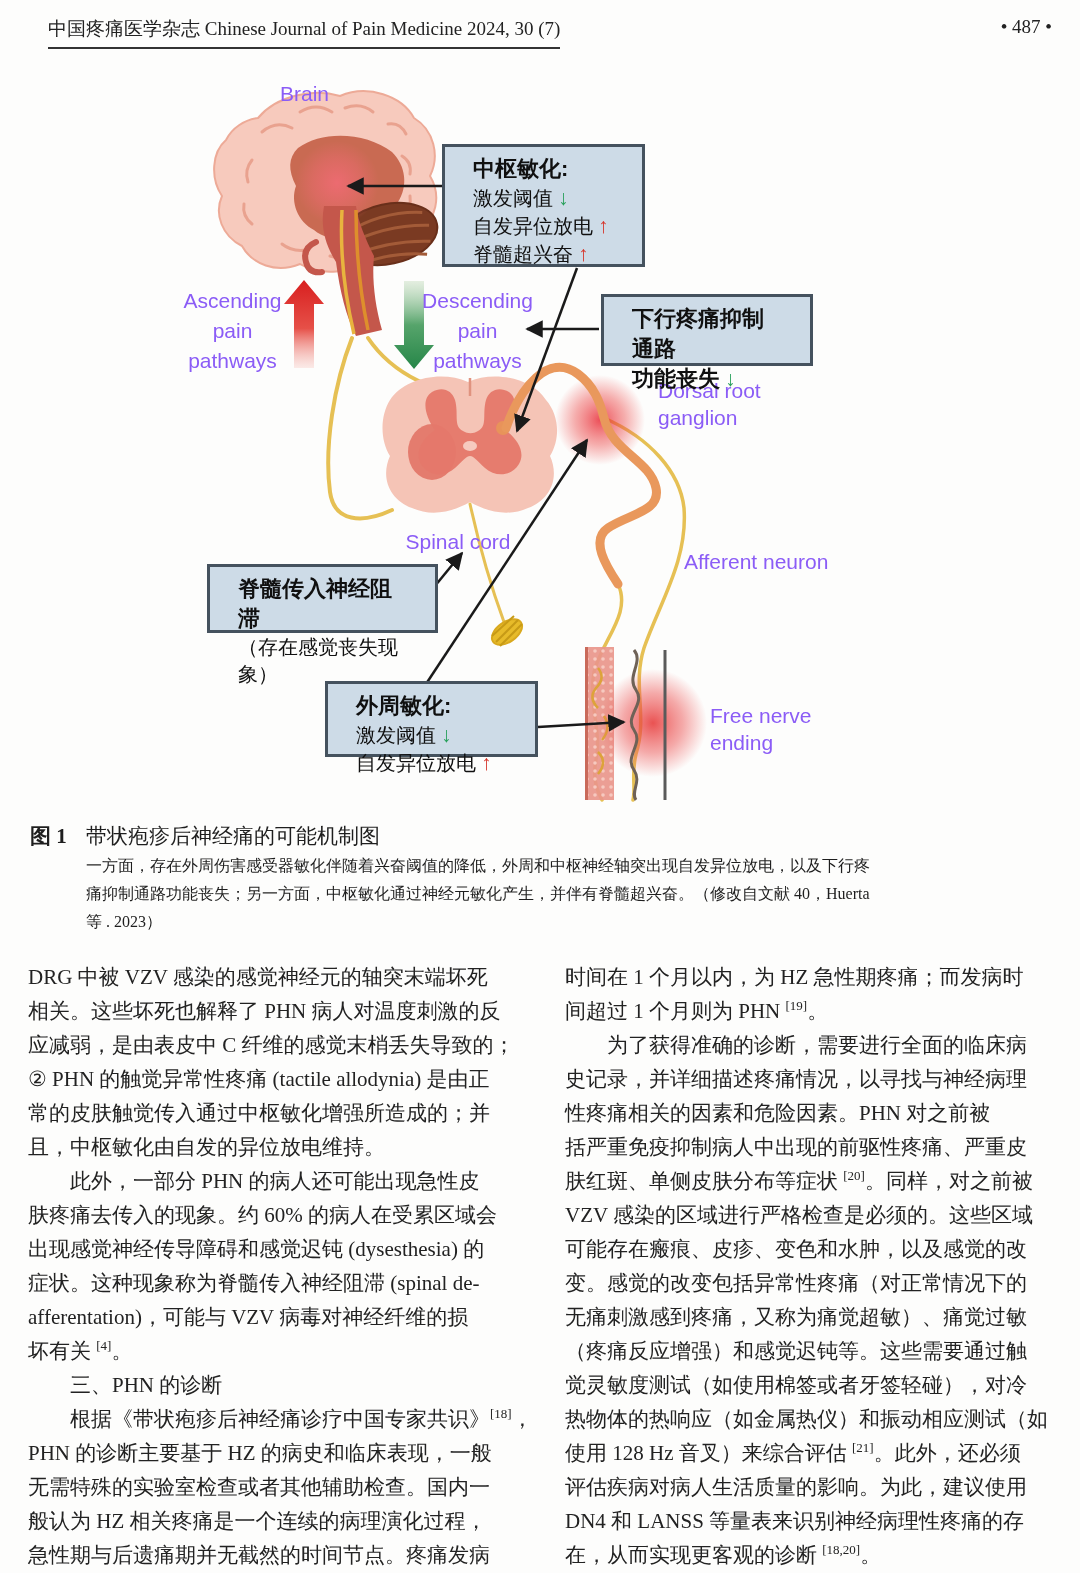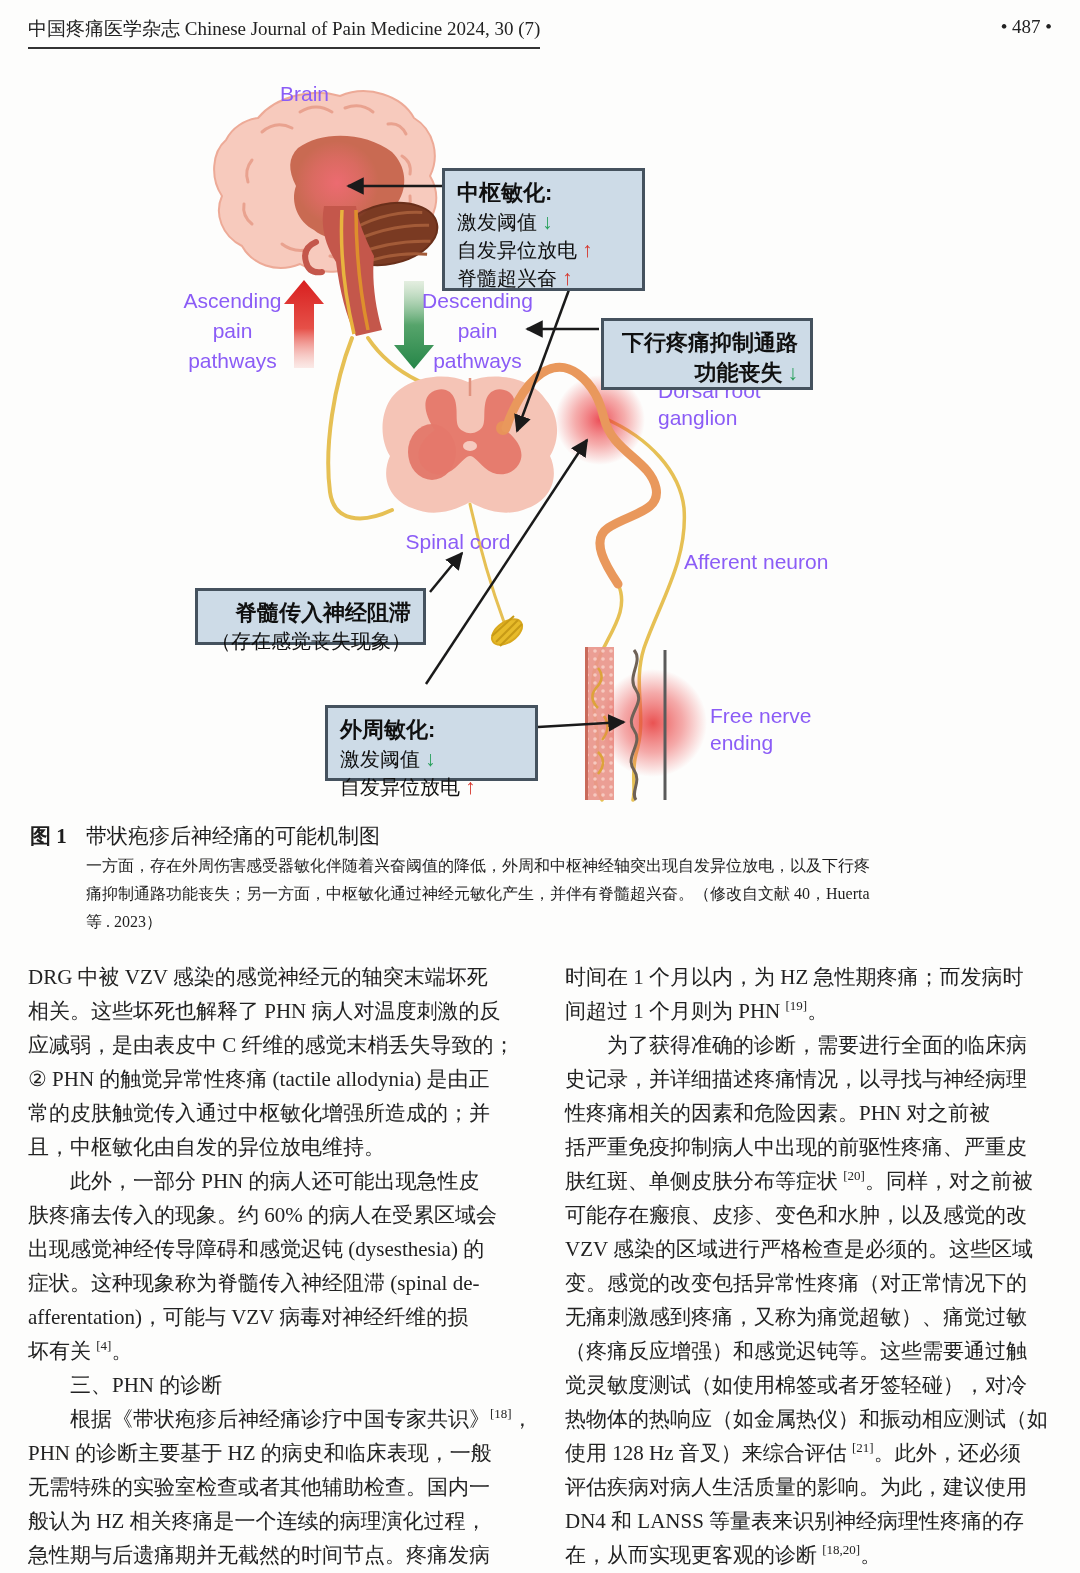--- a/index.html
+++ b/index.html
@@ -1,30 +1,30 @@
 <!DOCTYPE html>
 <html><head>
 <meta charset="utf-8">
 <style>
   html,body{margin:0;padding:0;background:#ffffff;}
   .page{position:relative;width:1080px;height:1573px;background:#fdfdfc;overflow:hidden;
         font-family:"Liberation Serif","DejaVu Serif",serif;color:#1e1e1e;}
   
   .hdr{position:absolute;top:16px;left:28px;right:28px;display:flex;justify-content:space-between;
        font-size:19px;color:#222;}
-  .hdr .jt{border-bottom:2px solid #333;padding-bottom:5px;}
+  .hdr .jt{border-bottom:2px solid #333;padding-bottom:5px;margin-left:20px;}
   
   .figsvg{position:absolute;left:0;top:70px;}
   
   .flabel{position:absolute;font-family:Liberation Sans, sans-serif;color:#8b5cf6;
           font-size:21px;line-height:30px;}
   .center{text-align:center;}
   
   .fbox{position:absolute;background:#cddbe7;border:3px solid #45525e;box-sizing:border-box;
-        padding:7px 12px;font-family:"Liberation Sans","DejaVu Sans",sans-serif;color:#101010;margin-top:24px;}
+        padding:7px 28px;font-family:"Liberation Sans","DejaVu Sans",sans-serif;color:#101010;}
   .fbox .t{font-weight:bold;font-size:22px;line-height:30px;}
   .fbox .r{font-size:20px;line-height:27px;}
   .glyph{font-weight:bold;margin-left:5px;font-size:21px;}
   .up{color:#d6352b;}
   .down{color:#27a05a;}
   
   .cap-tag{position:absolute;left:30px;top:822px;font-weight:bold;font-size:21px;}
   .cap-title{position:absolute;left:86px;top:822px;font-size:21px;}
   .cap-lines{position:absolute;left:86px;top:852px;width:975px;font-size:16px;line-height:28px;}
   
@@ -190,26 +190,26 @@
       <div class="tline">ending</div>
     </div>
 
   <div class="fbox" style="left:442px;top:144px;width:203px;height:123px;">
     <div class="t">中枢敏化:</div>
     <div class="r"><span>激发阈值</span><span class="glyph down">↓</span></div>
     <div class="r"><span>自发异位放电</span><span class="glyph up">↑</span></div>
     <div class="r"><span>脊髓超兴奋</span><span class="glyph up">↑</span></div>
   </div>
 
-  <div class="fbox" style="left:601px;top:294px;width:212px;height:72px;text-align:right;">
+  <div class="fbox" style="left:601px;top:294px;width:212px;height:72px;">
     <div class="t">下行疼痛抑制通路</div>
     <div class="t"><span>功能丧失</span><span class="glyph down">↓</span></div>
   </div>
 
-  <div class="fbox" style="left:195px;top:564px;width:231px;height:57px;text-align:right;">
+  <div class="fbox" style="left:207px;top:564px;width:231px;height:69px;text-align:left;">
     <div class="t">脊髓传入神经阻滞</div>
     <div class="r">（存在感觉丧失现象）</div>
   </div>
 
   <div class="fbox" style="left:325px;top:681px;width:213px;height:76px;">
     <div class="t">外周敏化:</div>
     <div class="r"><span>激发阈值</span><span class="glyph down">↓</span></div>
     <div class="r"><span>自发异位放电</span><span class="glyph up">↑</span></div>
   </div>
 
@@ -242,22 +242,22 @@
       <div class="tline">急性期与后遗痛期并无截然的时间节点。疼痛发病</div>
     </div>
   <div class="col col-right">
       <div class="tline">时间在 1 个月以内，为 HZ 急性期疼痛；而发病时</div>
       <div class="tline">间超过 1 个月则为 PHN <sup>[19]</sup>。</div>
       <div class="tline">　　为了获得准确的诊断，需要进行全面的临床病</div>
       <div class="tline">史记录，并详细描述疼痛情况，以寻找与神经病理</div>
       <div class="tline">性疼痛相关的因素和危险因素。PHN 对之前被</div>
       <div class="tline">括严重免疫抑制病人中出现的前驱性疼痛、严重皮</div>
       <div class="tline">肤红斑、单侧皮肤分布等症状 <sup>[20]</sup>。同样，对之前被</div>
+      <div class="tline">VZV 感染的区域进行严格检查是必须的。这些区域</div>
       <div class="tline">可能存在瘢痕、皮疹、变色和水肿，以及感觉的改</div>
-      <div class="tline">VZV 感染的区域进行严格检查是必须的。这些区域</div>
       <div class="tline">变。感觉的改变包括异常性疼痛（对正常情况下的</div>
       <div class="tline">无痛刺激感到疼痛，又称为痛觉超敏）、痛觉过敏</div>
       <div class="tline">（疼痛反应增强）和感觉迟钝等。这些需要通过触</div>
       <div class="tline">觉灵敏度测试（如使用棉签或者牙签轻碰），对冷</div>
       <div class="tline">热物体的热响应（如金属热仪）和振动相应测试（如</div>
       <div class="tline">使用 128 Hz 音叉）来综合评估 <sup>[21]</sup>。此外，还必须</div>
       <div class="tline">评估疾病对病人生活质量的影响。为此，建议使用</div>
       <div class="tline">DN4 和 LANSS 等量表来识别神经病理性疼痛的存</div>
       <div class="tline">在，从而实现更客观的诊断 <sup>[18,20]</sup>。</div>
     </div>

